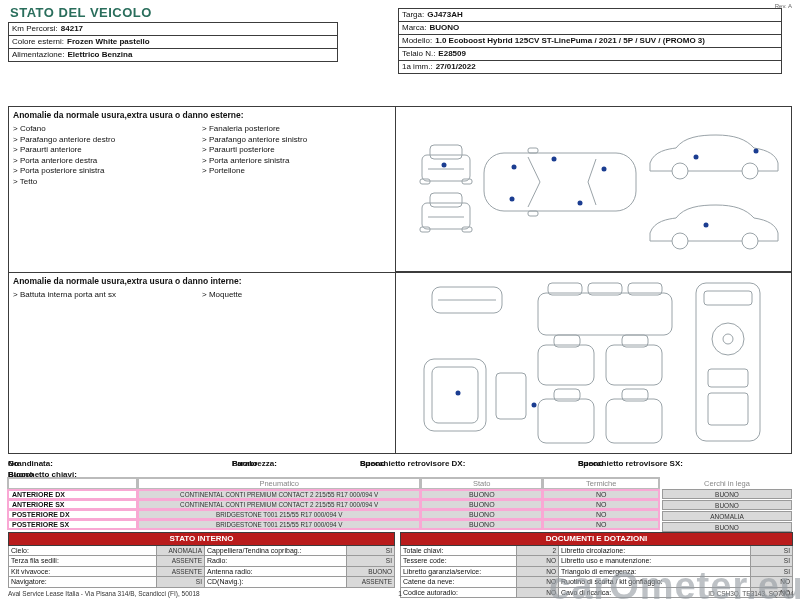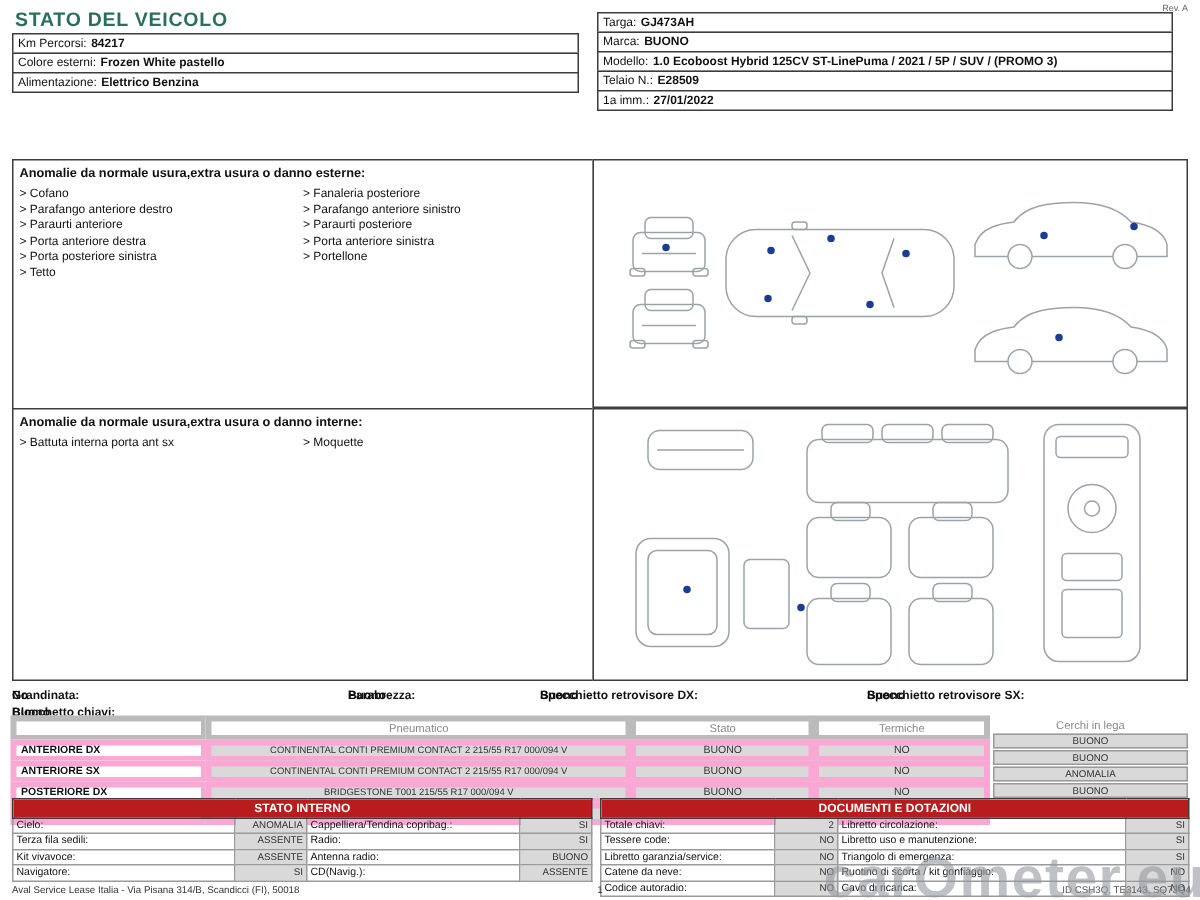--- a/index.html
+++ b/index.html
@@ -4,21 +4,21 @@
 <style>
   *{margin:0;padding:0;box-sizing:border-box}
   html,body{width:800px;height:600px}
   body{font-family:"Liberation Sans",sans-serif;background:#fff;color:#111;position:relative;overflow:hidden}
   .page{position:absolute;inset:0;background:#fff}
 
   .title{position:absolute;left:10px;top:5px;font-size:13px;font-weight:bold;color:#2a6e5c;letter-spacing:.5px}
   .rev{position:absolute;right:8px;top:3px;font-size:6px;color:#666}
 
   .info{position:absolute}
-  .info-left{left:8px;top:22px;width:378px}
+  .info-left{left:8px;top:22px;width:330px}
   .info-right{left:398px;top:8px;width:384px}
   .row{display:flex;border:1px solid #3c3c3c;padding:1px 3px;font-size:8px;line-height:10px;background:#fff}
   .row+.row{margin-top:-1px}
   .row .lbl{white-space:nowrap;margin-right:3px}
   .row .val{font-weight:bold}
 
   .panel{position:absolute;border:1px solid #3c3c3c;background:#fff}
   .ext-left{left:8px;top:106px;width:388px;height:186px}
   .ext-right{left:395px;top:106px;width:397px;height:166px}
   .int-left{left:8px;top:272px;width:388px;height:182px}
@@ -33,21 +33,21 @@
 
   .summary span{position:absolute;font-size:8px;font-weight:bold;white-space:nowrap}
   .s1{left:8px;top:459px}
   .s2{left:8px;top:470px}
   .s3{left:232px;top:459px}
   .s4{left:360px;top:459px}
   .s5{left:578px;top:459px}
 
   .tires{position:absolute;left:8px;top:478px;width:652px;font-size:7px}
   .trow{display:flex}
-  .trow .c{border:4px solid #f9a8d4;margin-top:-1px;margin-left:-1px;display:flex;align-items:center;justify-content:center;min-height:11px;text-align:left}
+  .trow .c{border:2px solid #f9a8d4;margin-top:-1px;margin-left:-1px;display:flex;align-items:center;justify-content:center;min-height:11px;text-align:left}
   .c.pos{width:134px;justify-content:flex-start;padding-left:3px;font-weight:bold;font-size:7px;background:#fff}
   .c.desc{width:290px;background:#d9d9d9;font-size:6.3px;color:#333}
   .c.stato{width:126px;background:#d9d9d9;color:#333}
   .c.term{width:120px;background:#d9d9d9;color:#333}
   .thead .c{background:#fff !important;color:#888;font-size:7.5px;border-color:#bbb}
   .cerchi{position:absolute;left:662px;top:478px;width:130px;font-size:6.5px}
   .cerchi-h{color:#888;font-size:7.5px;text-align:center;height:11px;line-height:11px}
   .cerchi-v{background:#d9d9d9;border:1px solid #9a9a9a;height:10px;line-height:9px;text-align:center;color:#333;margin-bottom:1px}
 
   .btable{position:absolute;border-collapse:collapse;font-size:7px;table-layout:fixed}

